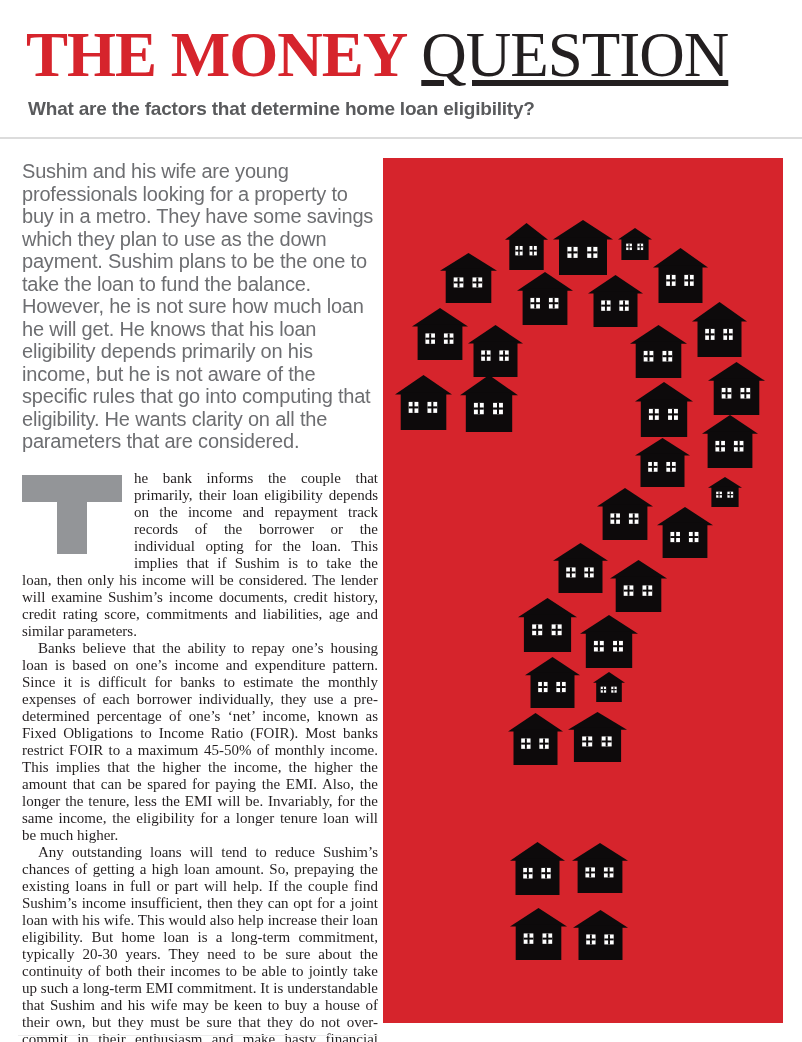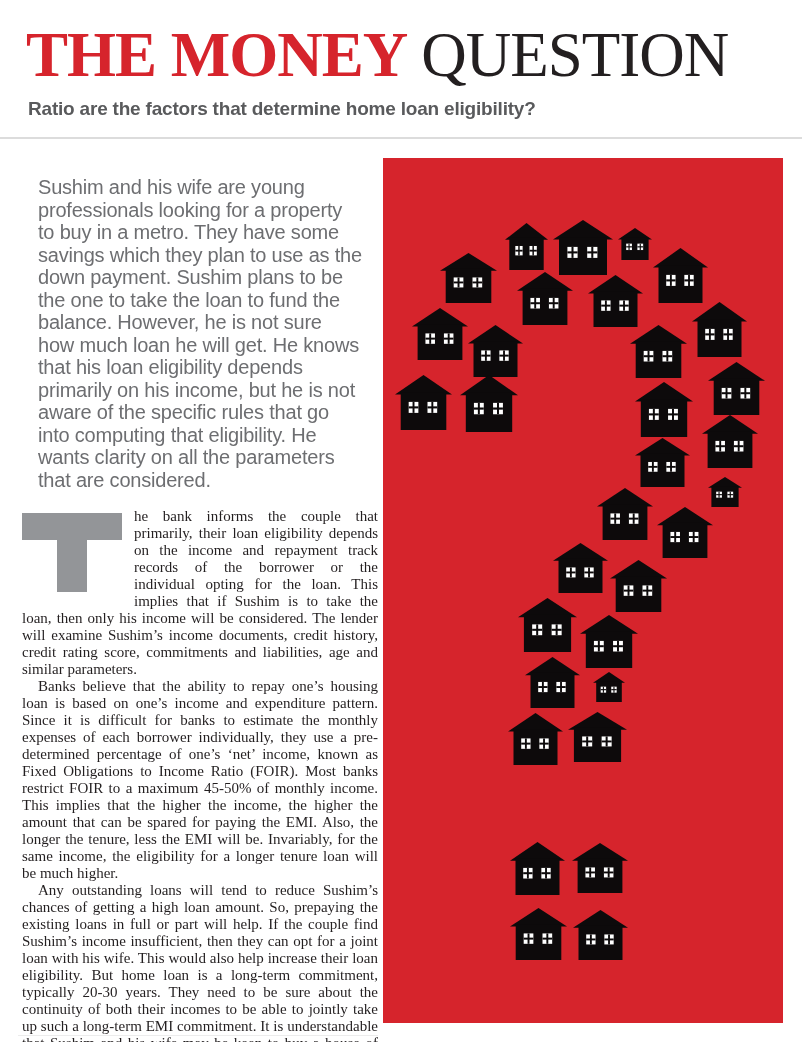--- a/index.html
+++ b/index.html
@@ -7,33 +7,33 @@
     width:802px;height:1042px;position:relative;background:#ffffff;
     font-family:"Liberation Sans",sans-serif;overflow:hidden;
   }
   
   .masthead{position:absolute;left:26px;top:22px;width:760px;}
   .masthead h1{
     margin:0;font-family:"Liberation Serif",serif;font-weight:400;
     font-size:63px;line-height:1.05;letter-spacing:-1px;white-space:nowrap;
   }
   .title-red{color:var(--title-red);font-weight:bold;}
-  .title-dark{color:var(--title-dark);margin-left:14px;}
+  .title-dark{color:var(--title-dark);margin-left:14px;text-decoration:underline;}
   .subtitle{
     margin:10px 0 0 2px;font-size:19px;font-weight:bold;color:#595a5c;
     letter-spacing:-0.2px;
   }
   .top-rule{position:absolute;left:0;top:137px;width:802px;height:2px;background:#dcdcdc;}
   .bottom-rule{position:absolute;left:18px;top:1035px;width:360px;height:1px;background:#ececec;}
 
   
   .left-col{position:absolute;left:22px;top:160px;width:356px;}
   .intro{
     color:#6d6e71;font-size:20px;line-height:22.5px;letter-spacing:-0.2px;
-    margin:16px;
+    margin:0;
   }
   .article{
     margin-top:17px;font-family:"Liberation Serif",serif;color:#231f20;
     font-size:15px;line-height:17px;text-align:justify;
   }
   .article p{margin:0;}
   .article p.indent{text-indent:16px;}
   .drop-cap{
     float:left;width:100px;height:79px;position:relative;margin:5px 12px 2px 0;
   }
@@ -63,21 +63,21 @@
         <line x1="24" y1="53" x2="41" y2="53"></line>
         <line x1="65.5" y1="44" x2="65.5" y2="62"></line>
         <line x1="57" y1="53" x2="74" y2="53"></line>
       </g>
     </g>
   </defs>
 </svg>
 
 <div class="masthead">
   <h1><span class="title-red">THE MONEY</span><span class="title-dark">QUESTION</span></h1>
-  <div class="subtitle">Ratio are the factors that determine home loan eligibility?</div>
+  <div class="subtitle">What are the factors that determine home loan eligibility?</div>
 </div>
 <div class="top-rule"></div>
 
 <div class="left-col">
   <p class="intro">Sushim and his wife are young professionals looking for a property to buy in a metro. They have some savings which they plan to use as the down payment. Sushim plans to be the one to take the loan to fund the balance. However, he is not sure how much loan he will get. He knows that his loan eligibility depends primarily on his income, but he is not aware of the specific rules that go into computing that eligibility. He wants clarity on all the parameters that are considered.</p>
   <div class="article">
     <p>
       <span class="drop-cap">
         <span class="bar"></span>
         <span class="stem"></span>

